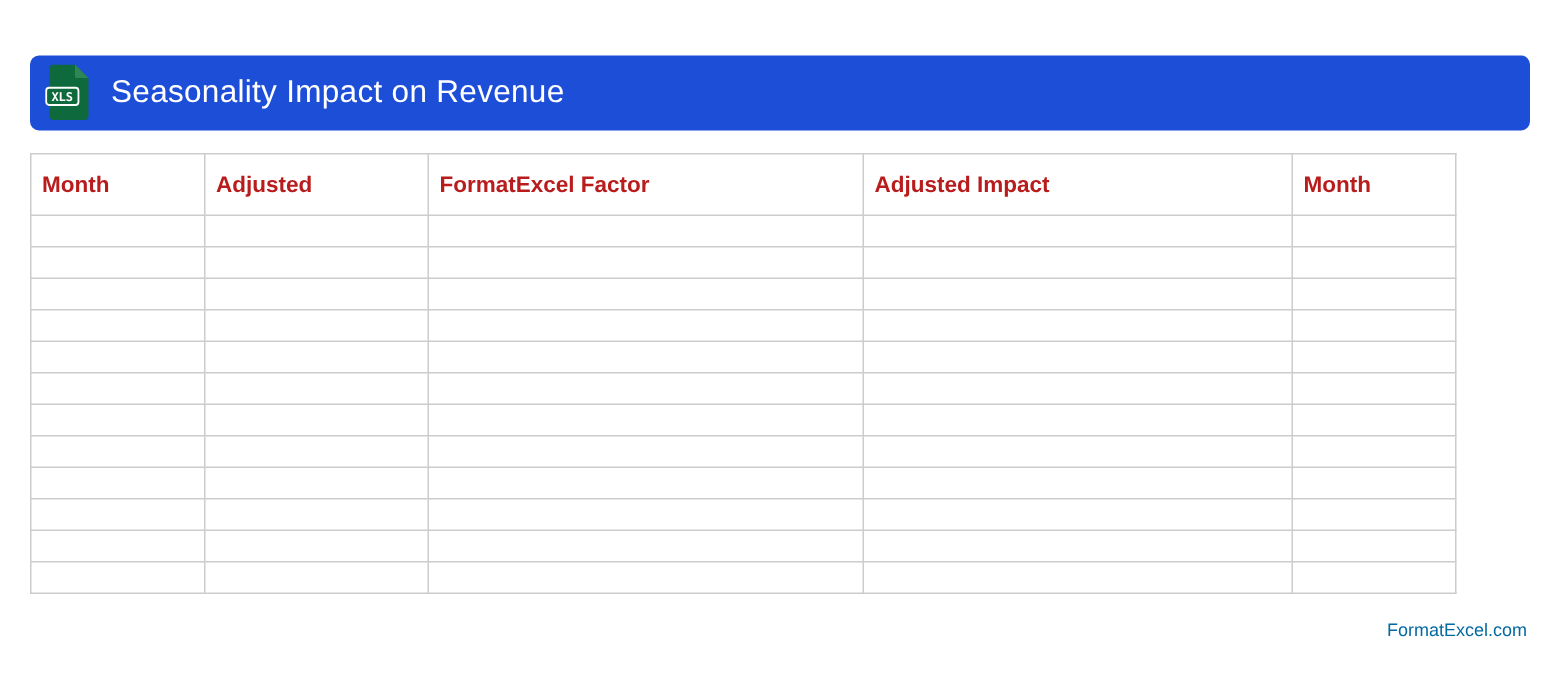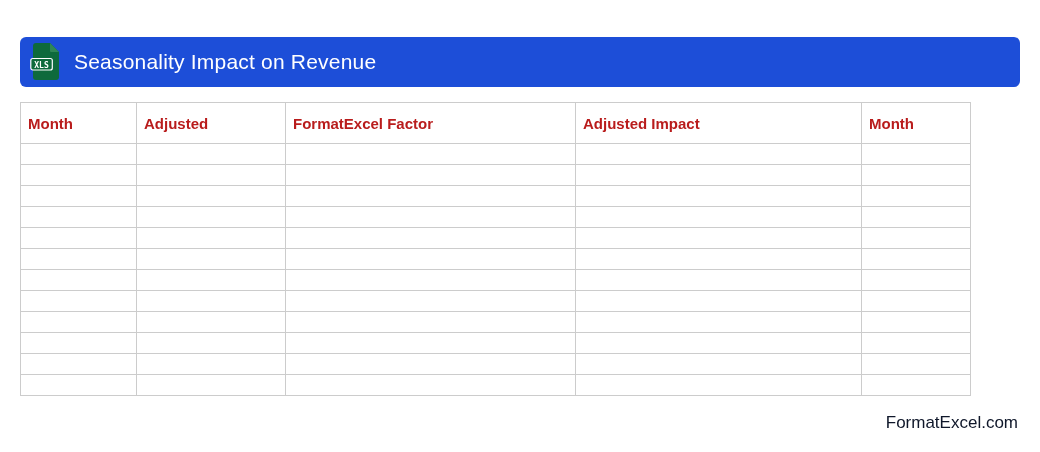--- a/index.html
+++ b/index.html
@@ -81,22 +81,22 @@
     font-size: 13px;
     color: #333333;
     background: #ffffff;
   }
 
   
   .watermark {
     position: absolute;
     top: 413px;
     right: 22px;
-    font-size: 17px;
-    color: #0f172a;
+    font-size: 12px;
+    color: #0369a1;
     white-space: nowrap;
   }
 </style>
 </head>
 <body>
 
 <div class="banner">
   <svg class="file-icon" viewBox="0 0 31 38" xmlns="http://www.w3.org/2000/svg">
     <path d="M6 0 H20 L29 9 V34 Q29 37 26 37 H6 Q3 37 3 34 V3 Q3 0 6 0 Z" fill="#0e6a3c"></path>
     <path d="M20 0 L29 9 H21 Q20 9 20 8 Z" fill="#2f8655"></path>

